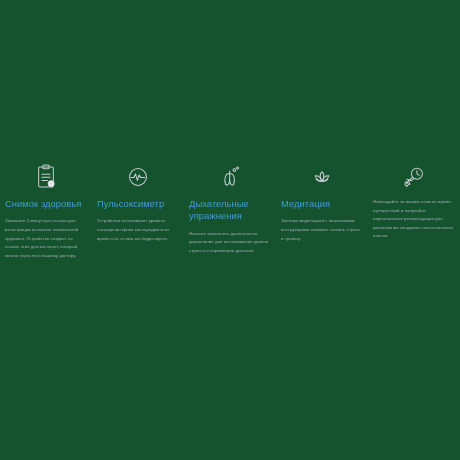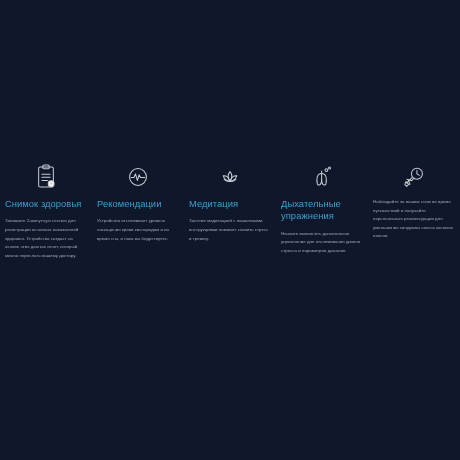--- a/index.html
+++ b/index.html
@@ -11,21 +11,21 @@
     height: 460px;
     background: #ffffff;
     font-family: "Liberation Sans", sans-serif;
     overflow: hidden;
   }
 
   .page {
     position: relative;
     width: 460px;
     height: 460px;
-    background: #0f172a;
+    background: #14532d;
   }
 
   
   .features {
     position: absolute;
     left: 0;
     top: 160px;
     width: 460px;
     display: flex;
     flex-direction: row;
@@ -107,50 +107,50 @@
       <p class="feature-body">Запишите 2-минутную сессию для регистрации основных показателей здоровья. Устройство создаст на основе этих данных отчет, который можно переслать вашему доктору.</p>
     </div>
 
     <div class="feature">
       <span class="feature-icon">
         <svg viewBox="0 0 24 28" aria-hidden="true">
           <circle cx="12" cy="14" r="9.2"></circle>
           <path d="M4.6 14.6 L7.6 14.6 L9.3 10.6 L11.3 17.8 L13.2 11.6 L14.8 14.6 L19.4 14.6"></path>
         </svg>
       </span>
-      <h3 class="feature-title">Рекомендации</h3>
+      <h3 class="feature-title">Пульсоксиметр</h3>
       <p class="feature-body">Устройство отслеживает уровень насыщения крови кислородом и во время сна, и пока вы бодрствуете.</p>
+    </div>
+
+    <div class="feature">
+      <span class="feature-icon">
+        <svg viewBox="0 0 24 28" aria-hidden="true">
+          <path d="M11.6 7.4 L11.6 16.4"></path>
+          <path d="M11.6 10.2 C9.6 10.2 7.4 11.6 6.8 14 C6.2 16.6 6.4 19.6 7 21.6 C7.4 22.8 9.2 23 10.2 22 C11.2 21 11.6 19 11.6 16.6"></path>
+          <path d="M11.6 10.2 C13.6 10.2 15.8 11.6 16.4 14 C17 16.6 16.8 19.6 16.2 21.6 C15.8 22.8 14 23 13 22 C12 21 11.6 19 11.6 16.6"></path>
+          <circle cx="16.8" cy="6.4" r="1.5"></circle>
+          <circle cx="20.2" cy="4.2" r="1.1"></circle>
+        </svg>
+      </span>
+      <h3 class="feature-title">Дыхательные упражнения</h3>
+      <p class="feature-body">Начните выполнять дыхательное упражнение для отслеживания уровня стресса и параметров дыхания.</p>
     </div>
 
     <div class="feature">
       <span class="feature-icon">
         <svg viewBox="0 0 24 28" aria-hidden="true">
           <path d="M12 8.2 C9.6 11 9.4 15 12 18.6 C14.6 15 14.4 11 12 8.2 Z"></path>
           <path d="M12 18.6 C8.4 18.4 5.6 16.2 4.6 12.6 C7.6 12.2 10.4 14.2 12 18.6 Z"></path>
           <path d="M12 18.6 C15.6 18.4 18.4 16.2 19.4 12.6 C16.4 12.2 13.6 14.2 12 18.6 Z"></path>
           <path d="M12 18.8 C9.6 19 7.4 18.2 5.6 16.6"></path>
           <path d="M12 18.8 C14.4 19 16.6 18.2 18.4 16.6"></path>
         </svg>
       </span>
       <h3 class="feature-title">Медитация</h3>
       <p class="feature-body">Занятие медитацией с пошаговыми инструкциями поможет снизить стресс и тревогу.</p>
-    </div>
-
-    <div class="feature">
-      <span class="feature-icon">
-        <svg viewBox="0 0 24 28" aria-hidden="true">
-          <path d="M11.6 7.4 L11.6 16.4"></path>
-          <path d="M11.6 10.2 C9.6 10.2 7.4 11.6 6.8 14 C6.2 16.6 6.4 19.6 7 21.6 C7.4 22.8 9.2 23 10.2 22 C11.2 21 11.6 19 11.6 16.6"></path>
-          <path d="M11.6 10.2 C13.6 10.2 15.8 11.6 16.4 14 C17 16.6 16.8 19.6 16.2 21.6 C15.8 22.8 14 23 13 22 C12 21 11.6 19 11.6 16.6"></path>
-          <circle cx="16.8" cy="6.4" r="1.5"></circle>
-          <circle cx="20.2" cy="4.2" r="1.1"></circle>
-        </svg>
-      </span>
-      <h3 class="feature-title">Дыхательные упражнения</h3>
-      <p class="feature-body">Начните выполнять дыхательное упражнение для отслеживания уровня стресса и параметров дыхания.</p>
     </div>
 
     <div class="feature">
       <span class="feature-icon">
         <svg viewBox="0 0 24 28" aria-hidden="true">
           <circle cx="15.2" cy="10.4" r="6"></circle>
           <path d="M15.2 6.8 L15.2 10.6 L17.8 12.2"></path>
           <path d="M9.8 14.6 L4 20.4"></path>
           <path d="M4.2 16.4 L9.4 18 L11.6 15.8"></path>
           <path d="M7.6 22.2 L5.8 17.2"></path>

